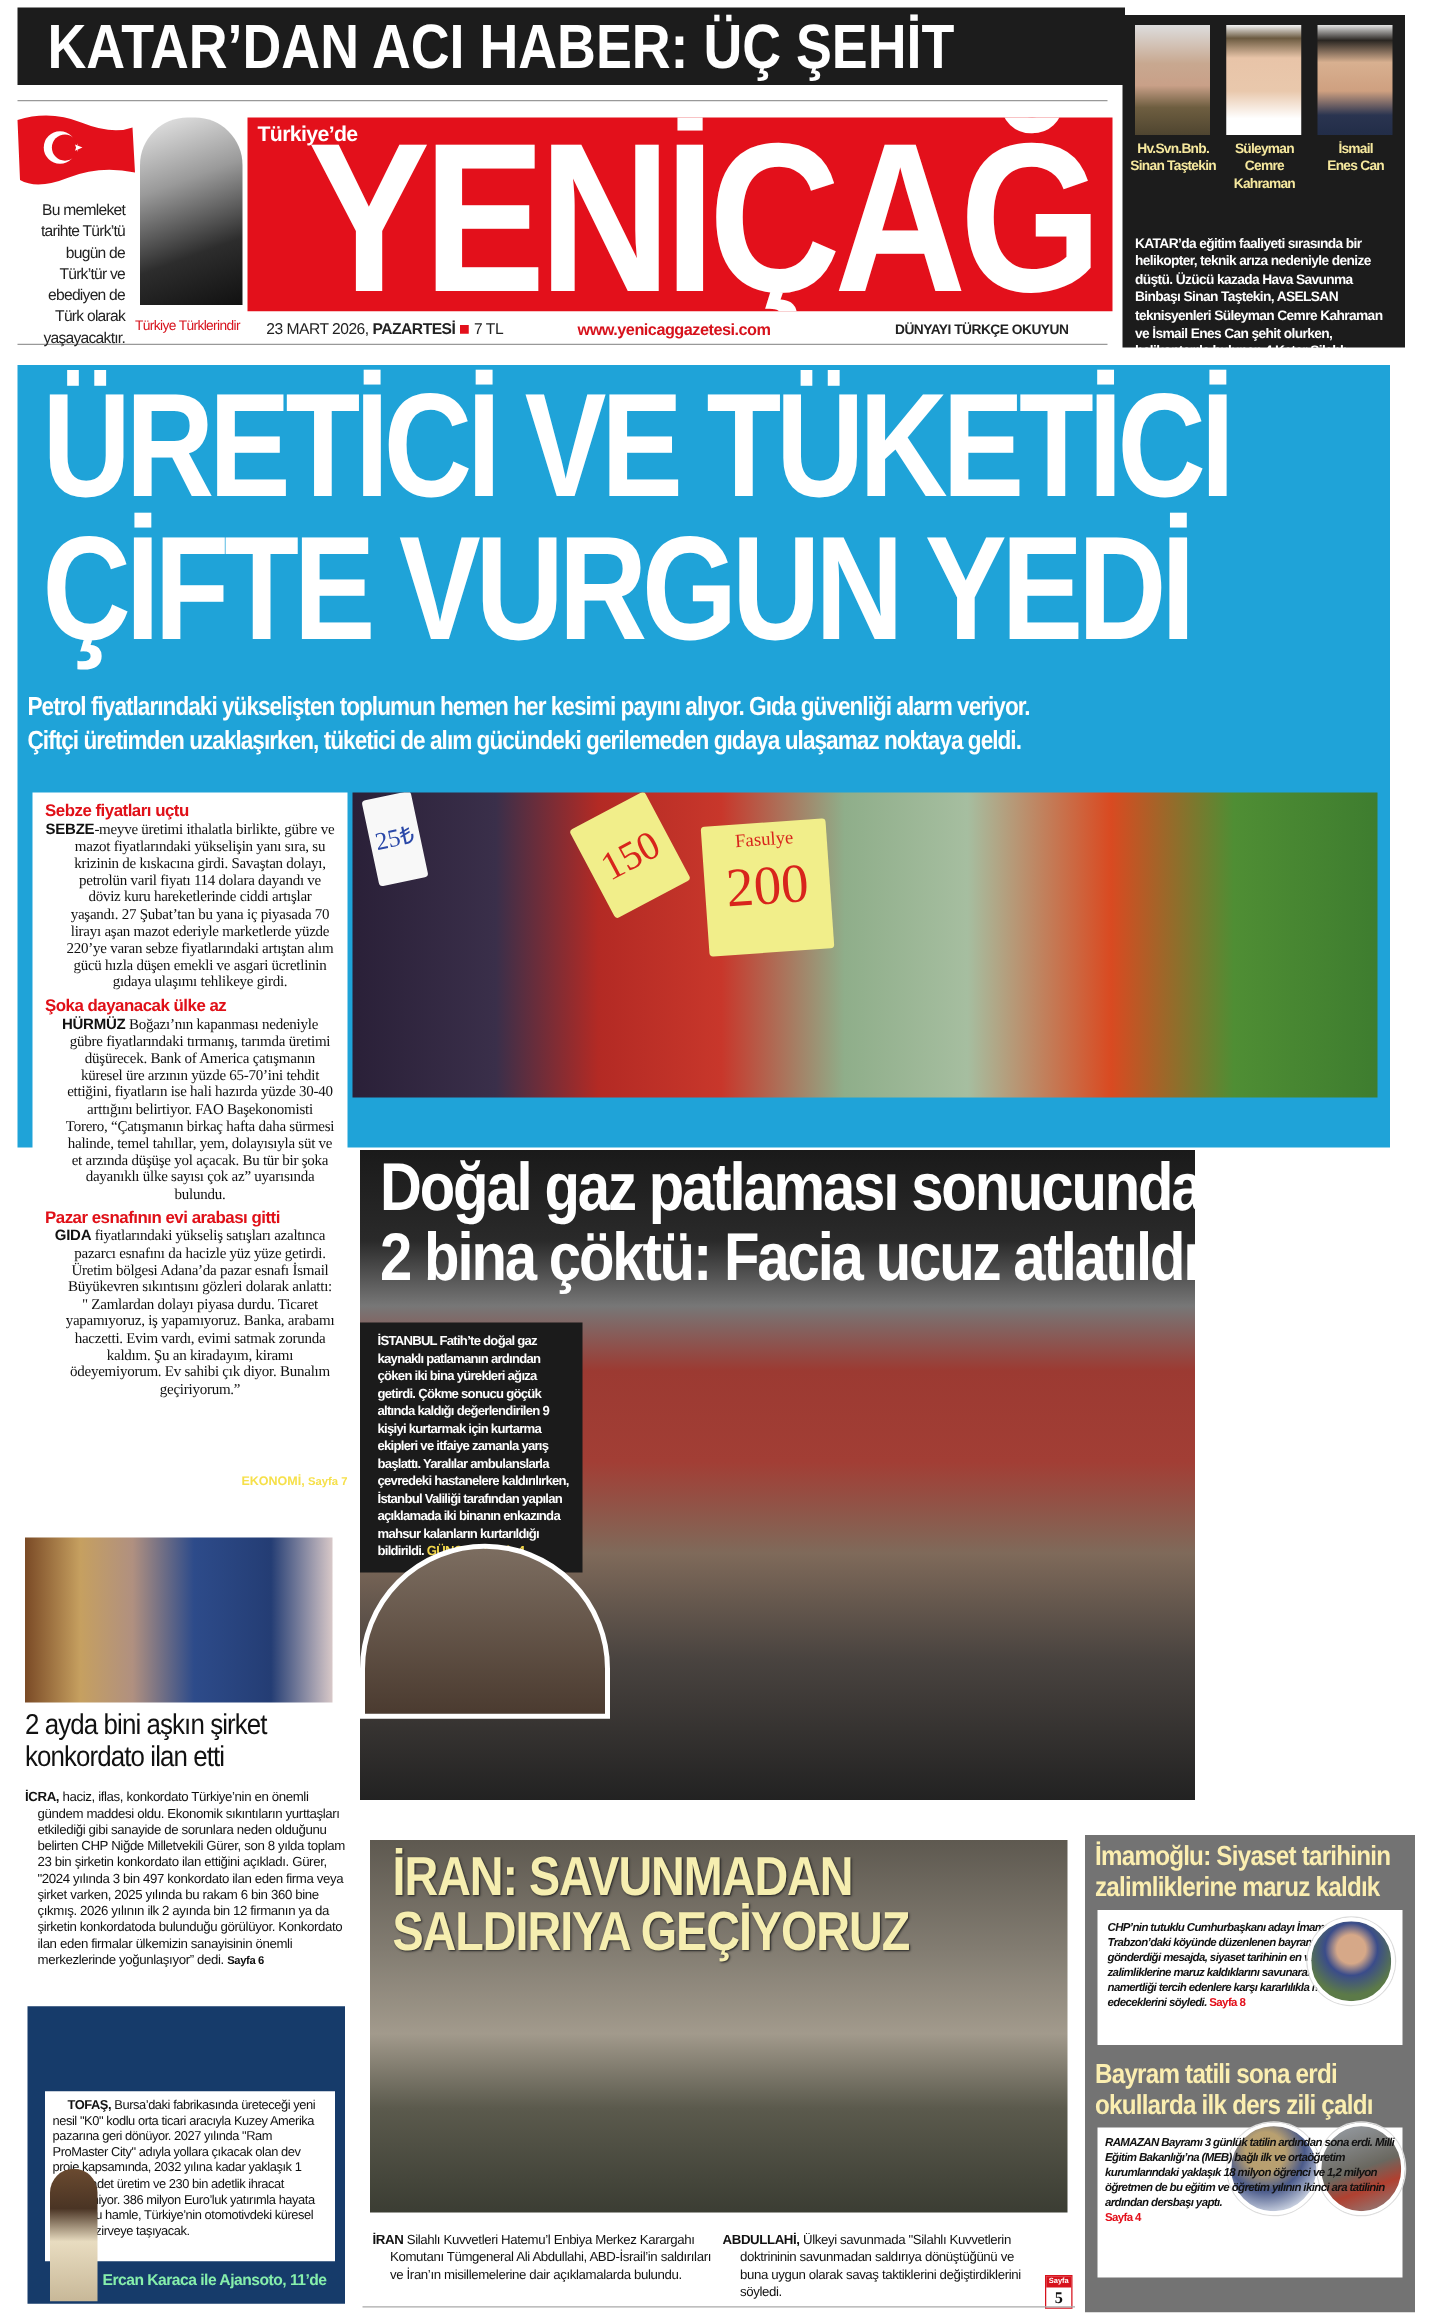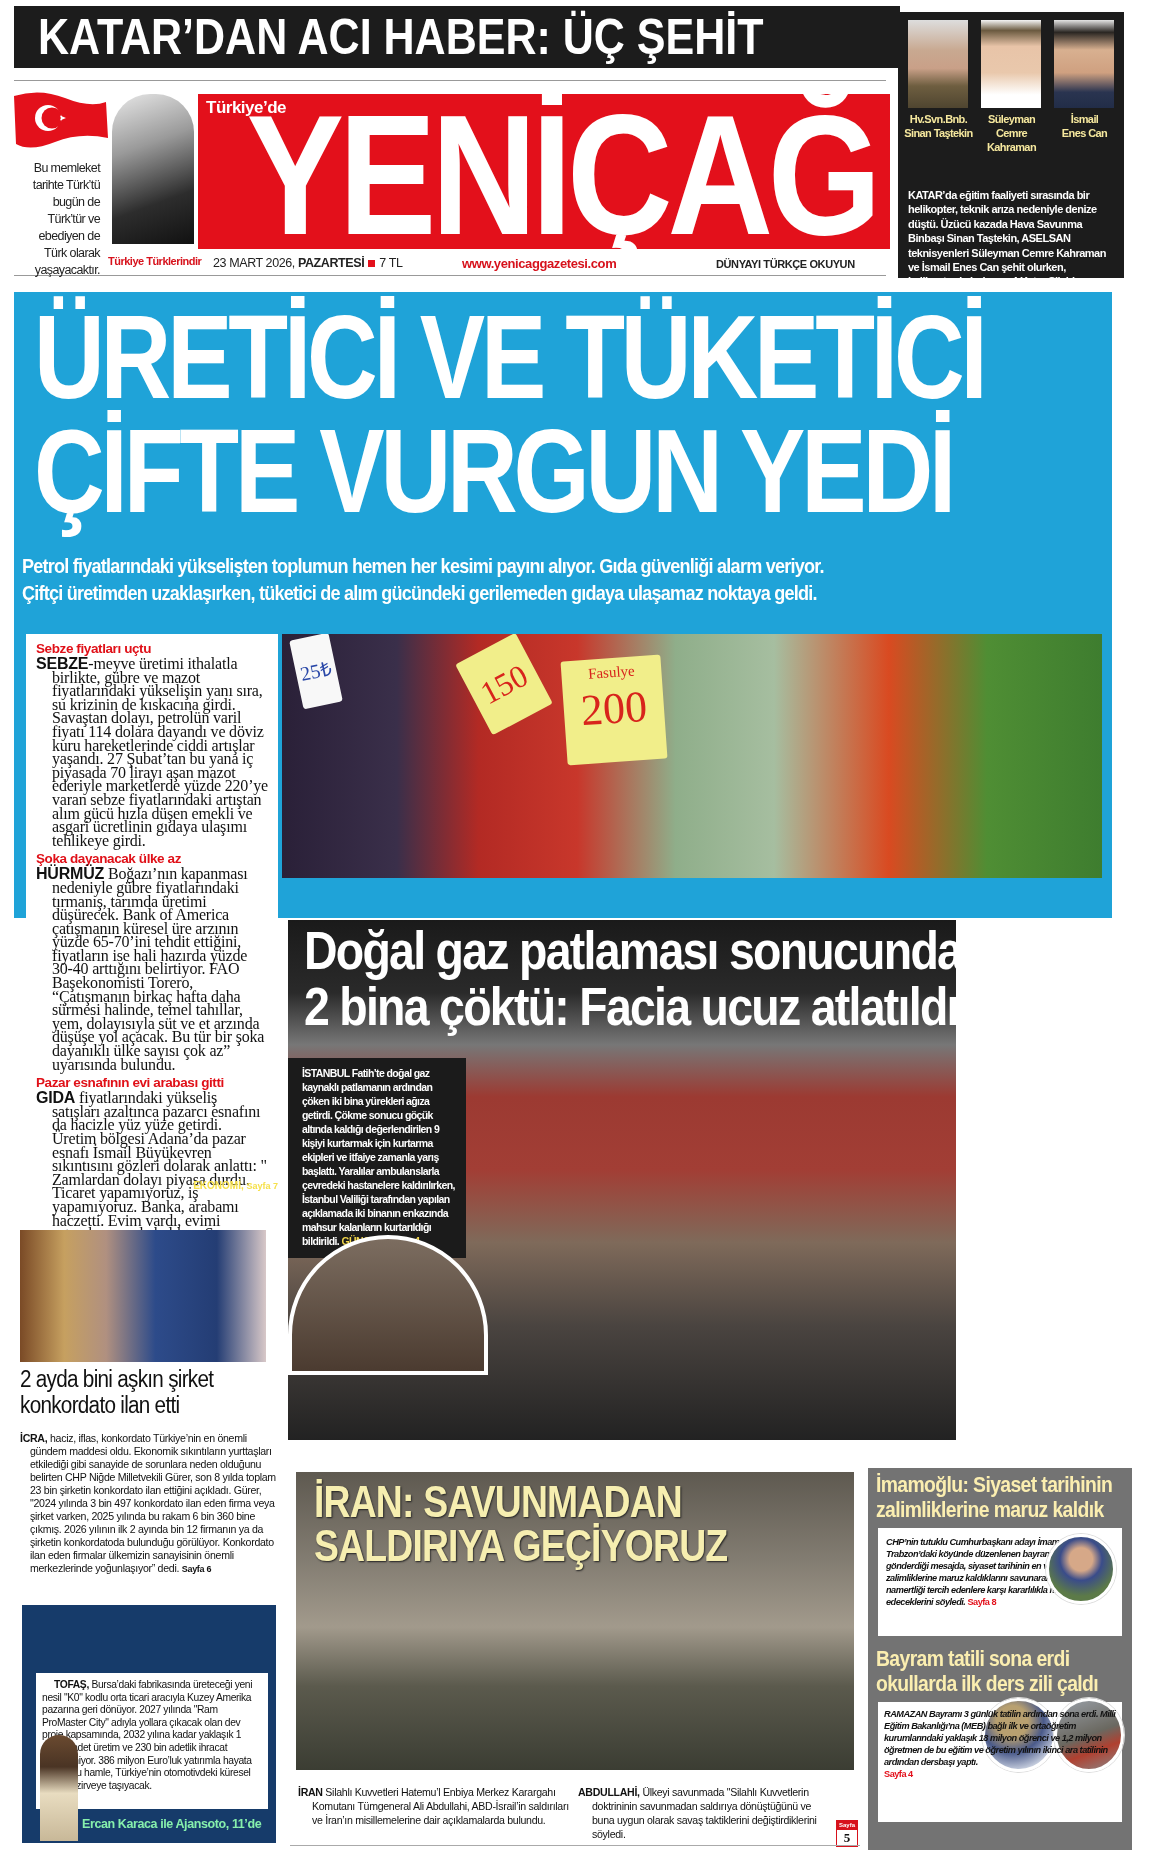--- a/index.html
+++ b/index.html
@@ -11,21 +11,21 @@
   #top-banner { left: 14px; top: 6px; width: 886px; height: 62px; background: #1c1c1c; color: #fff;
     font-size: 50px; font-weight: bold; line-height: 62px; padding-left: 24px; letter-spacing: 0px;
     transform-origin: left; }
   #masthead-rule-top { left: 14px; top: 80px; width: 872px; height: 1px; background: #999; }
   #masthead-rule-bot { left: 14px; top: 275px; width: 872px; height: 1px; background: #999; }
 
   
   #flag { left: 10px; top: 88px; width: 100px; height: 65px; }
   #motto { left: 20px; top: 160px; width: 80px; text-align: right; font-size: 12.5px; line-height: 17px; color: #222; letter-spacing: -0.6px; }
   #ataturk { left: 112px; top: 94px; width: 82px; height: 150px; background: linear-gradient(160deg,#e8e8e8 0%,#9a9a9a 35%,#2d2d2d 70%,#111 100%); border-radius: 38px 38px 0 0; }
-  #ataturk-slogan { left: 108px; top: 255px; font-size: 11px; color: #d7121c; font-weight: bold; letter-spacing: -0.5px; }
+  #ataturk-slogan { left: 108px; top: 255px; font-size: 11px; color: #d7121c; font-weight: normal; letter-spacing: -0.5px; }
 
   
   #logo-box { left: 198px; top: 94px; width: 692px; height: 155px; background: #e3101b; overflow: hidden; }
   #logo-kicker { position: absolute; left: 8px; top: 4px; color: #fff; font-size: 17px; font-weight: bold; letter-spacing: -0.5px; }
   #logo-word { position: absolute; left: 0; top: -4px; width: 692px; text-align: center; color: #fff; font-size: 170px;
     font-weight: bold; letter-spacing: -6px; line-height: 170px; transform: scaleX(0.86) scaleY(1.0); transform-origin: center top; }
   #date-line { left: 213px; top: 256px; font-size: 12.5px; color: #222; letter-spacing: -0.4px; }
   #date-line b { font-weight: bold; }
   #date-line .sq { display: inline-block; width: 7px; height: 7px; background: #e3101b; margin: 0 4px; }
   #site-url { left: 462px; top: 256px; font-size: 13px; color: #d7121c; font-weight: bold; letter-spacing: -0.4px; }
@@ -38,21 +38,21 @@
   #katar-text { position: absolute; left: 10px; top: 140px; width: 210px; color: #fff; font-size: 11px; line-height: 14.4px; font-weight: bold; letter-spacing: -0.5px; margin-top: 36px; }
   .yellow { color: #f2d64a; }
 
   
   #main-blue { left: 14px; top: 292px; width: 1098px; height: 626px; background: #1fa3d8; }
   #main-headline { position: absolute; left: 20px; top: 8px; width: 1060px; color: #fff; font-size: 118px; font-weight: bold;
     line-height: 114px; letter-spacing: -5px; transform: scaleX(0.83); transform-origin: left top; white-space: nowrap; }
   #main-deck { position: absolute; left: 8px; top: 260px; width: 1090px; color: #fff; font-size: 21px; font-weight: bold; line-height: 27px; letter-spacing: -0.9px; white-space: nowrap; }
   #sidebar-white { position: absolute; left: 12px; top: 342px; width: 252px; height: 540px; background: #fff; padding: 6px 10px; }
   .sub-head { color: #e01018; font-size: 13.5px; font-weight: bold; letter-spacing: -0.4px; line-height: 17px; }
-  .body-serif { font-family: "Liberation Serif", serif; font-size: 16px; line-height: 13.6px; color: #111; letter-spacing: -0.2px; padding-left: 16px; text-indent: -16px; }
+  .body-serif { font-family: "Liberation Serif", serif; font-size: 12px; line-height: 13.6px; color: #111; letter-spacing: -0.2px; padding-left: 16px; text-indent: -16px; text-align: center; }
   .body-serif b { font-family: "Liberation Sans", sans-serif; }
   #eko-ref { position: absolute; left: 12px; top: 888px; width: 252px; text-align: right; font-size: 10px; font-weight: bold; color: #f6e04a; }
   #veg-photo { position: absolute; left: 268px; top: 342px; width: 820px; height: 244px; overflow: hidden;
     background: linear-gradient(90deg,#2a2038 0%,#3a2f4a 14%,#b32a24 24%,#c8372b 36%,#8fae8a 48%,#a6bea0 60%,#d94a21 74%,#4f8e34 86%,#3e7d2f 100%); }
   .price-tag { position: absolute; background: #f1ee8a; color: #d8241c; font-family: "Liberation Serif", serif; text-align: center; border-radius: 3px; }
 
   
   #gas-box { left: 288px; top: 920px; width: 668px; height: 520px; overflow: hidden;
     background: linear-gradient(180deg,#1a1a1a 0%,#2a2a2a 14%,#777 24%,#9c3a32 34%,#a23e35 48%,#7f6a5a 62%,#4a4440 78%,#222 100%); }
   #gas-headline { position: absolute; left: 16px; top: 2px; color: #fff; font-size: 54px; font-weight: bold; line-height: 56px;

